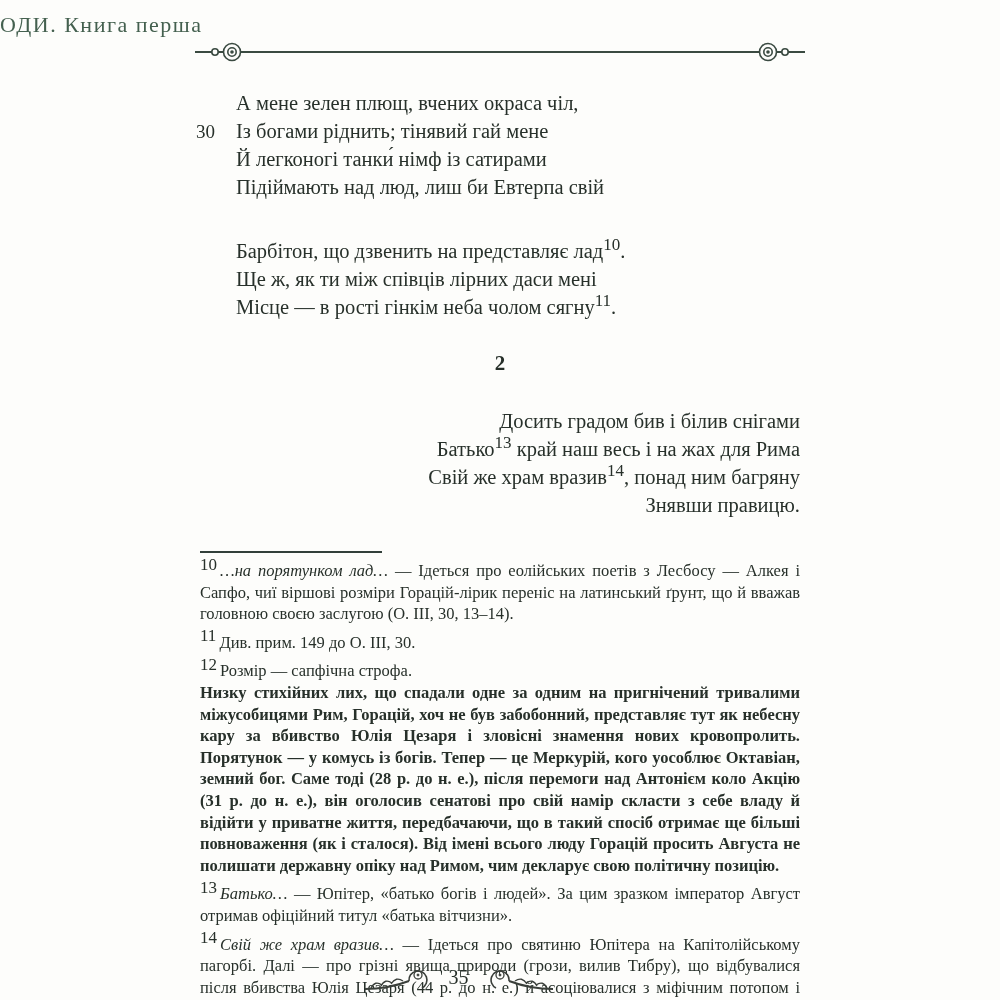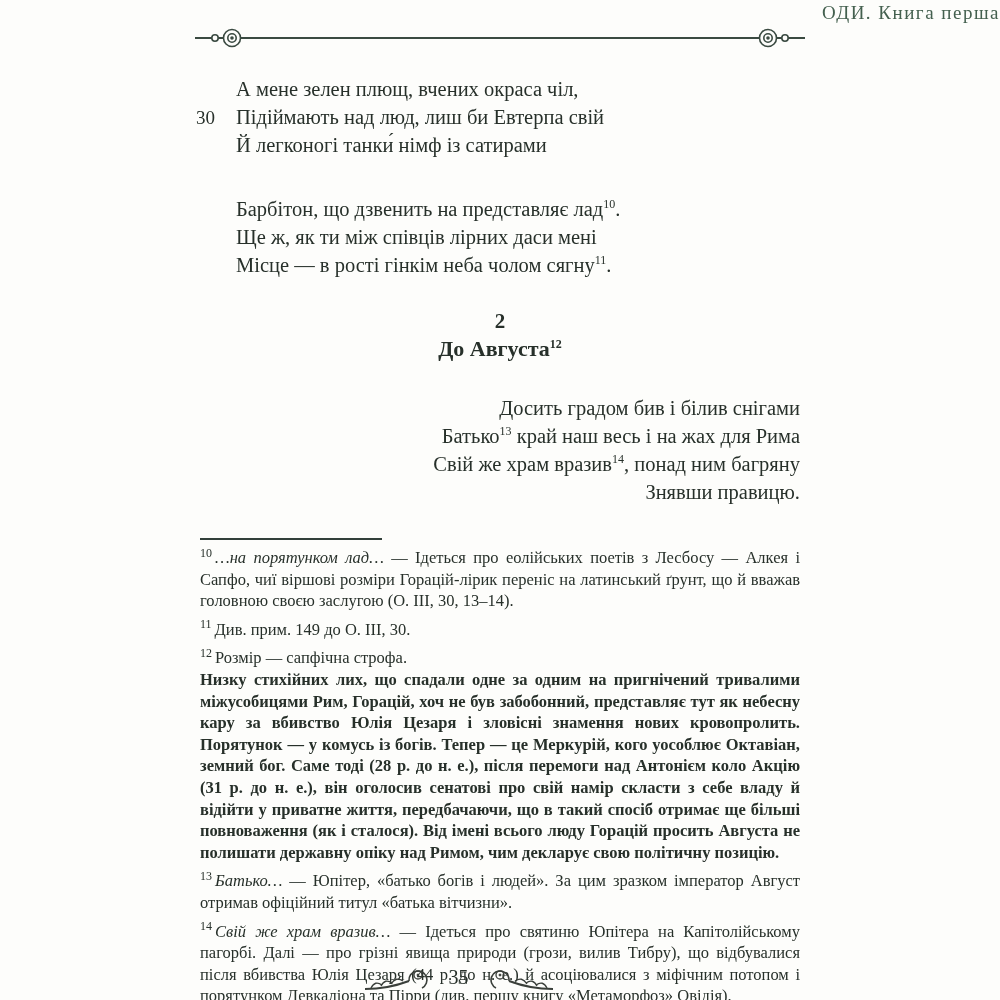--- a/index.html
+++ b/index.html
@@ -5,25 +5,25 @@
   html,body{margin:0;padding:0;}
   body{
     width:1000px;height:1000px;
     background:#fdfdfb;
     font-family:"Liberation Serif","DejaVu Serif",serif;
     color:#27302a;
     position:relative;
     overflow:hidden;
   }
   .running-head{
-    text-align:right;
+    text-align:left;
     color:#44604f;
-    font-size:19px;
+    font-size:22px;
     letter-spacing:1.5px;
-    padding-top:2px;
+    padding-top:12px;
   }
   .head-rule{
     width:610px;
     margin:1px auto 0 auto;
     display:block;
   }
   .content{
     width:600px;
     margin-left:200px;
   }
@@ -35,21 +35,21 @@
   .stanza{margin-top:0;}
   .stanza.gap{margin-top:36px;}
   .poem-line{position:relative;white-space:nowrap;}
   .line-num{
     position:absolute;
     left:-40px;
     font-size:19px;
     top:1px;
   }
   sup{
-    font-size:12px;
+    font-size:17px;
     line-height:0;
     vertical-align:super;
   }
   .ode-number{
     text-align:center;
     font-weight:bold;
     font-size:21px;
     margin-top:30px;
     line-height:24px;
   }
@@ -116,49 +116,47 @@
 
     <div class="poem" style="margin-top:24px;">
 
       <div class="stanza">
         <div class="poem-line">
           <span class="line-num"></span>
           <span>А мене зелен плющ, вчених окраса чіл,</span>
         </div>
         <div class="poem-line">
           <span class="line-num">30</span>
+          <span>Із богами ріднить; тінявий гай мене</span>
+        </div>
+        <div class="poem-line">
+          <span class="line-num"></span>
+          <span>Й легконогі танки́ німф із сатирами</span>
         </div>
         <div class="poem-line">
           <span class="line-num"></span>
           <span>Підіймають над люд, лиш би Евтерпа свій</span>
         </div>
-        <div class="poem-line">
-          <span class="line-num"></span>
-          <span>Й легконогі танки́ німф із сатирами</span>
-        </div>
       </div>
 
       <div class="stanza gap">
         <div class="poem-line">
           <span>Барбітон, що дзвенить на представляє лад</span><sup>10</sup><span>.</span>
         </div>
         <div class="poem-line">
           <span>Ще ж, як ти між співців лірних даси мені</span>
         </div>
         <div class="poem-line">
           <span>Місце — в рості гінкім неба чолом сягну</span><sup>11</sup><span>.</span>
         </div>
       </div>
 
     </div>
 
     <div class="ode-number">2</div>
-    <div class="ode-title">
-      <span>До Августа</span><sup>12</sup>
-    </div>
 
     <div class="poem">
       <div class="stanza after-title">
         <div class="poem-line">
           <span>Досить градом бив і білив снігами</span>
         </div>
         <div class="poem-line">
           <span>Батько</span><sup>13</sup><span> край наш весь і на жах для Рима</span>
         </div>
         <div class="poem-line">

